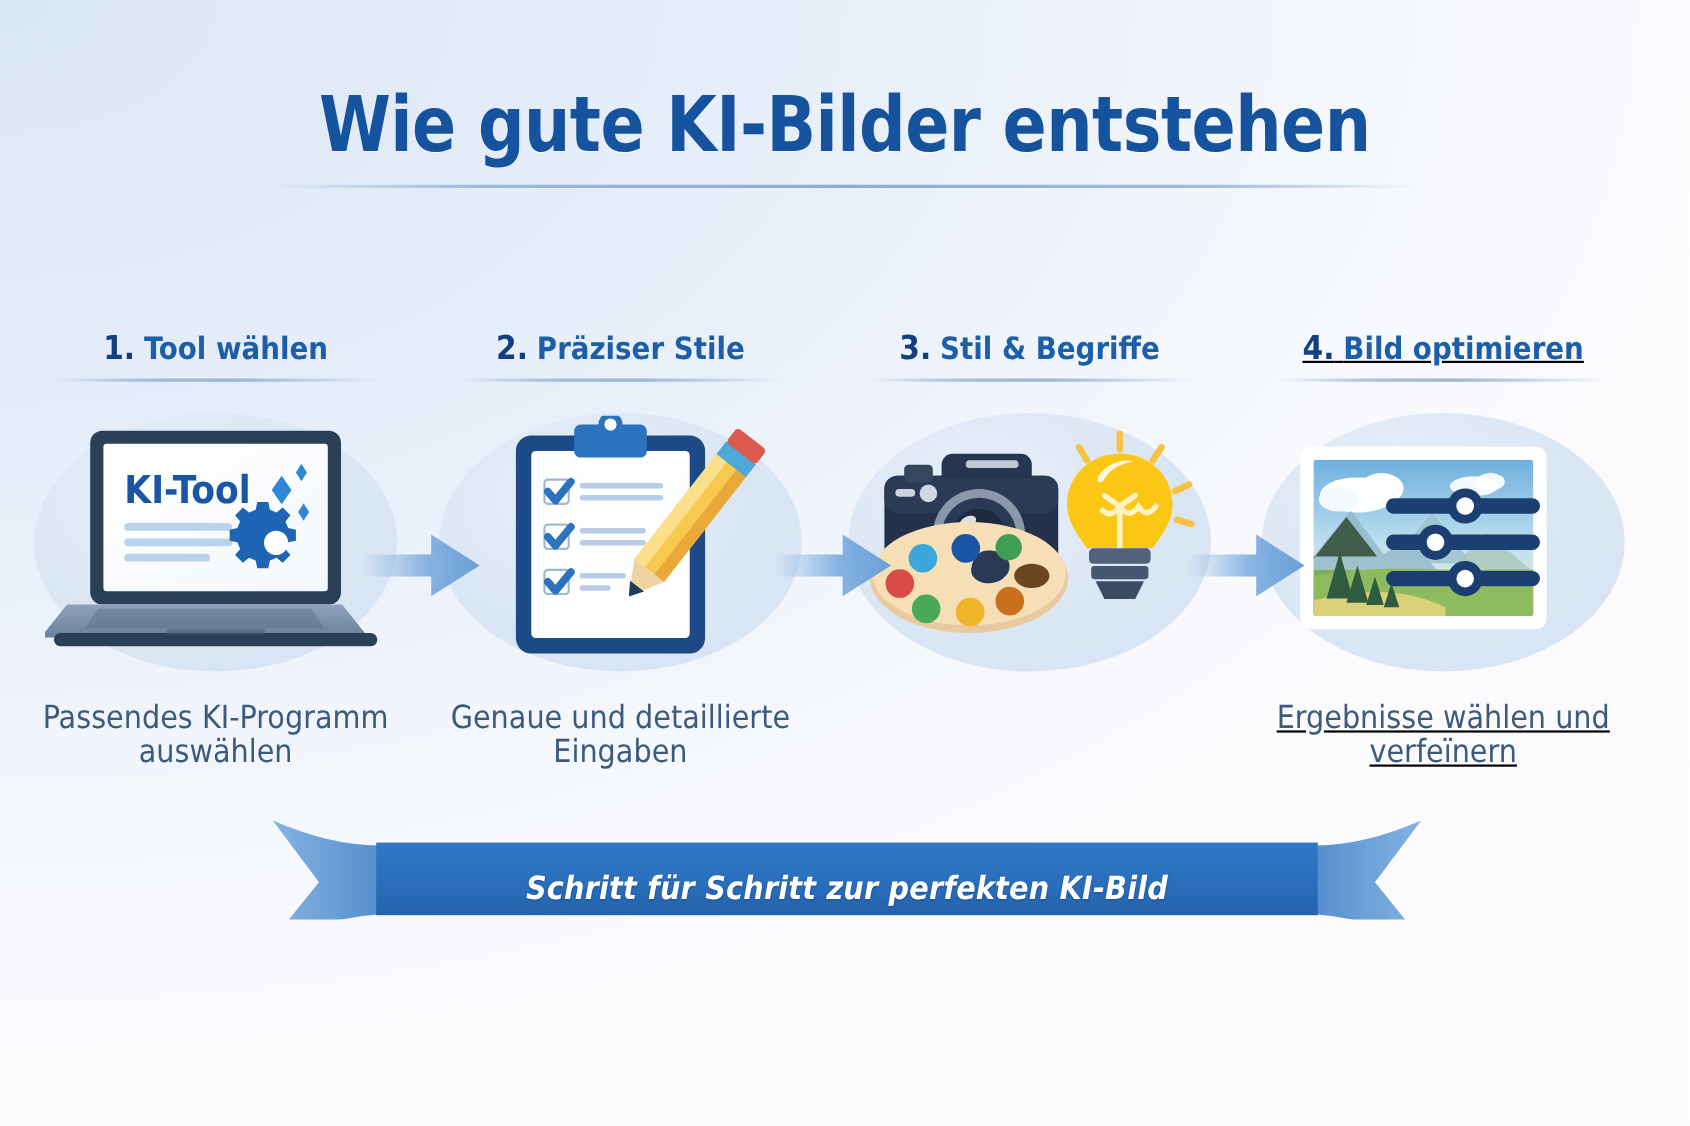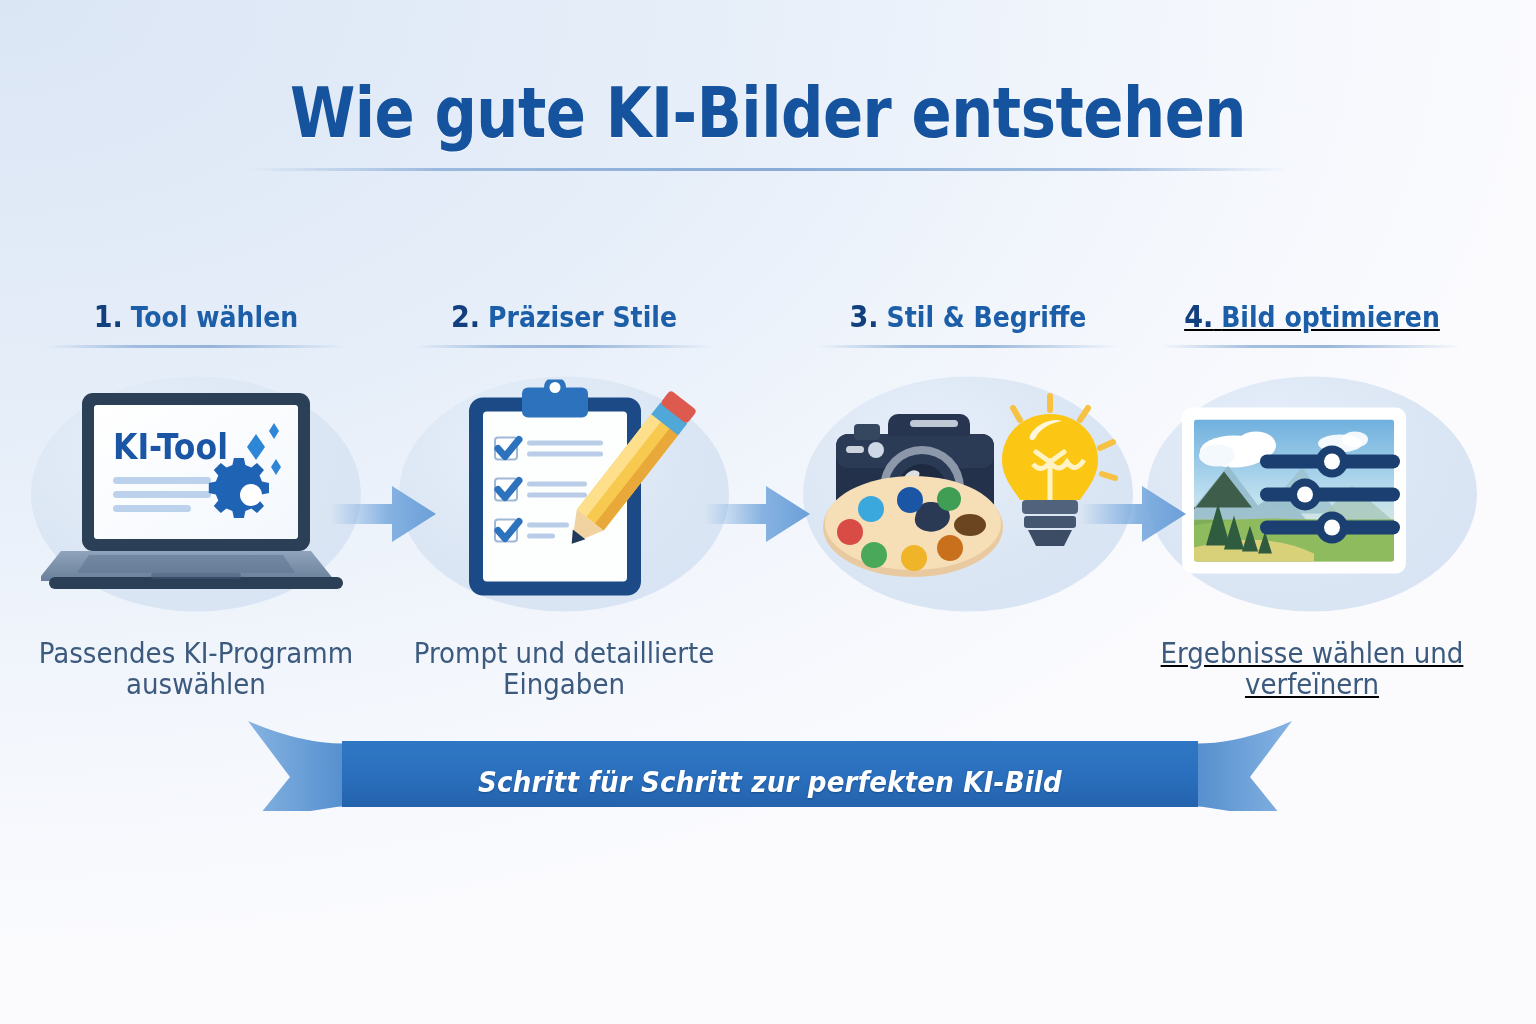--- a/index.html
+++ b/index.html
@@ -26,21 +26,21 @@
   .title-rule{
     position:absolute;left:248px;width:1040px;top:168px;height:3px;
     background:linear-gradient(90deg,rgba(140,175,215,0) 0%,rgba(132,168,212,.75) 18%,rgba(120,160,208,.85) 50%,rgba(132,168,212,.75) 82%,rgba(140,175,215,0) 100%);
     border-radius:2px;
   }
 
   
   .col{position:absolute;top:300px;width:384px;}
   .col.c1{left:4px;}
   .col.c2{left:372px;}
-  .col.c3{left:776px;}
+  .col.c3{left:744px;}
   .col.c4{left:1120px;text-decoration:underline;}
 
   .step-head{
     text-align:center;
     font-size:28px;line-height:34px;
     font-family:"DejaVu Sans Condensed","Liberation Sans", sans-serif;
     white-space:nowrap;
   }
   .step-num{font-weight:bold;color:#123f7d;font-size:30px;}
   .step-label{font-weight:bold;color:#1c5fa8;}
@@ -67,21 +67,21 @@
     font-family:"DejaVu Sans Condensed","Liberation Sans", sans-serif;
   }
 
   
   .arrow{position:absolute;top:478px;width:120px;height:72px;}
   .arrow.a1{left:330px;}
   .arrow.a2{left:704px;}
   .arrow.a3{left:1080px;}
 
   
-  .ribbon{position:absolute;left:248px;top:719px;width:1044px;height:92px;}
+  .ribbon{position:absolute;left:248px;top:744px;width:1044px;height:92px;}
   .ribbon-text{
     position:absolute;left:0;right:0;top:46px;
     text-align:center;
     color:#ffffff;
     font-size:29px;line-height:34px;
     font-weight:bold;font-style:italic;
     font-family:"DejaVu Sans Condensed","Liberation Sans", sans-serif;
     text-shadow:0 1px 2px rgba(10,45,95,.45);
     letter-spacing:.2px;
   }
@@ -189,21 +189,21 @@
             <rect x="186" y="32" width="11" height="122" fill="#e8a93a"></rect>
             <rect x="163" y="18" width="34" height="15" fill="#4fa8d8"></rect>
             <rect x="163" y="2" width="34" height="17" rx="4" fill="#dd5a4f"></rect>
             <path d="M163 154 h34 l-17 30 z" fill="#f0d3a0"></path>
             <path d="M172 172 h16 l-8 12 z" fill="#203a5c"></path>
           </g>
         </svg>
       </div>
     </div>
 
-    <div class="caption">Prompt und detaillierte Eingaben</div>
+    <div class="caption">Genaue und detaillierte Eingaben</div>
   </div>
 
   <div class="col c3">
     <div class="step-head">
       <span class="step-num">3.</span>
       <span class="step-label">Stil &amp; Begriffe</span>
     </div>
     <div class="head-rule"></div>
 
     <div class="icon-area">

